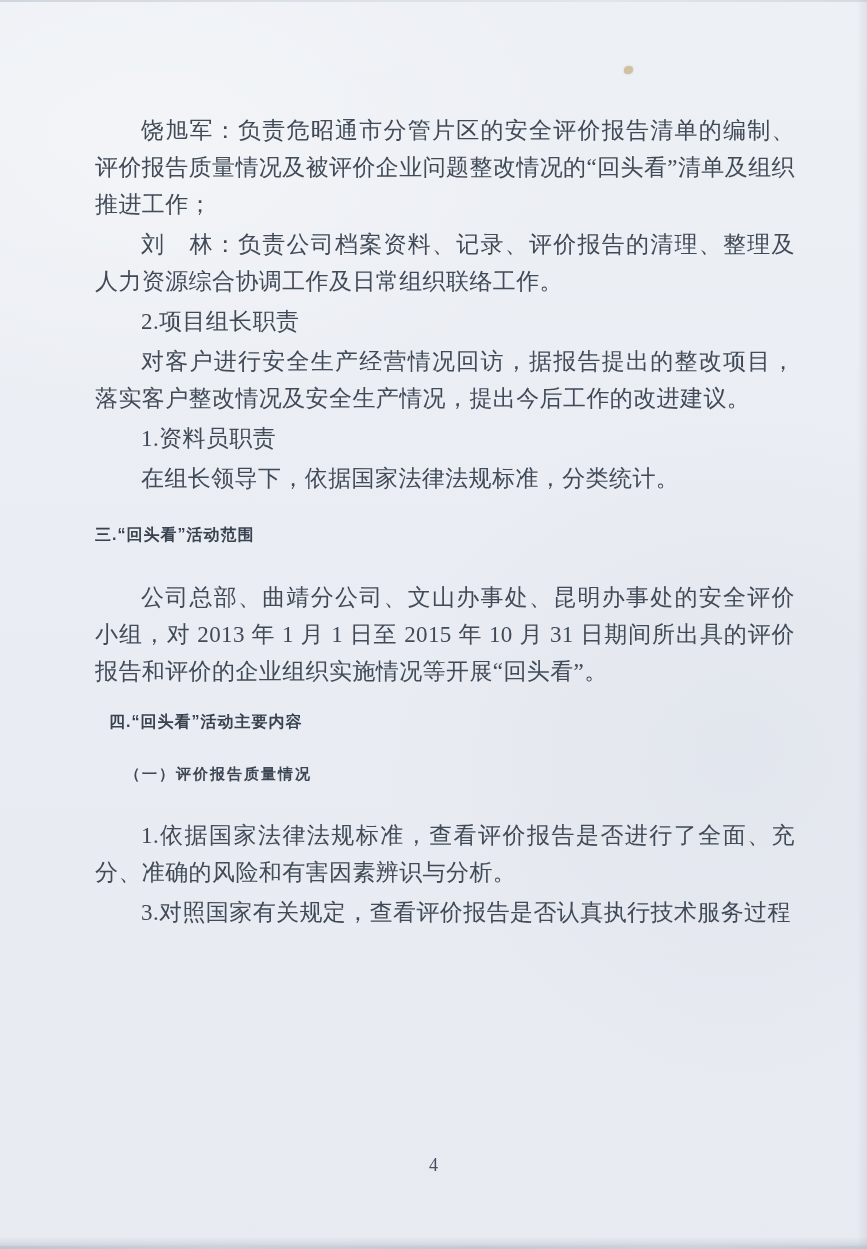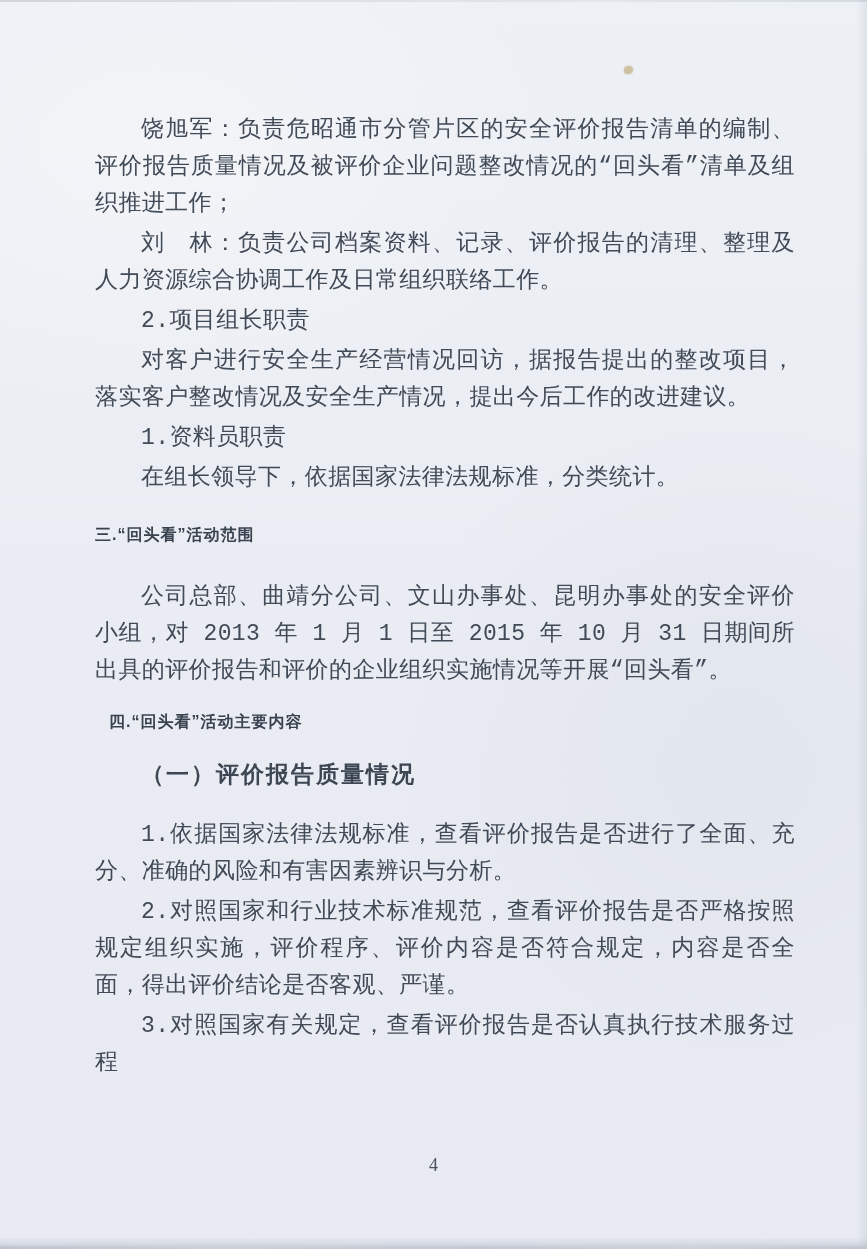--- a/index.html
+++ b/index.html
@@ -44,35 +44,34 @@
   .doc {
     position: absolute; left: 95px; top: 112px; width: 700px;
     color: #414a57;
     font-size: 23px; line-height: 37px;
     letter-spacing: 0.4px;
     text-align: justify;
   }
   .para {
     margin: 0 0 3px 0;
     text-indent: 2em;
-    font-family: Liberation Mono, monospace;
   }
   .h-section {
     font-family: "Liberation Sans", "DejaVu Sans", sans-serif;
     font-weight: 700;
     font-size: 16px; line-height: 37px;
     color: #39424f;
     letter-spacing: 1px;
     text-indent: 0;
     margin: 19px 0 26px 0;
   }
   .h-section.tight { margin: 13px 0 16px 14px; }
   .h-sub {
     font-weight: 600;
-    font-size: 23px; line-height: 37px;
+    font-size: 15px; line-height: 37px;
     color: #3d4653;
     letter-spacing: 2px;
     text-indent: 2em;
     margin: 0 0 24px 0;
   }
   .page-number {
     position: absolute; top: 1154px; left: 0; width: 867px;
     text-align: center;
     font-size: 18px; line-height: 22px;
     color: #49505e;
@@ -96,21 +95,20 @@
 
     <p class="h-section">三.“回头看”活动范围</p>
 
     <p class="para">公司总部、曲靖分公司、文山办事处、昆明办事处的安全评价小组，对 2013 年 1 月 1 日至 2015 年 10 月 31 日期间所出具的评价报告和评价的企业组织实施情况等开展“回头看”。</p>
 
     <p class="h-section tight">四.“回头看”活动主要内容</p>
 
     <p class="h-sub">（一）评价报告质量情况</p>
 
     <p class="para">1.依据国家法律法规标准，查看评价报告是否进行了全面、充分、准确的风险和有害因素辨识与分析。</p>
-    <p class="para">2.对照国家和行业技术标准规范，查看评价报告是否严格按照规定组织实施，评价程序、评价内容是否符合规定，内容是否全面，得出评价结论是否客观、严谨。</p>
     <p class="para">3.对照国家有关规定，查看评价报告是否认真执行技术服务过程</p>
   </div>
 
   <div class="page-number">4</div>
 
   <div class="edge-right"></div>
   <div class="edge-bottom"></div>
   <div class="edge-bottom-line"></div>
 </div>
 

